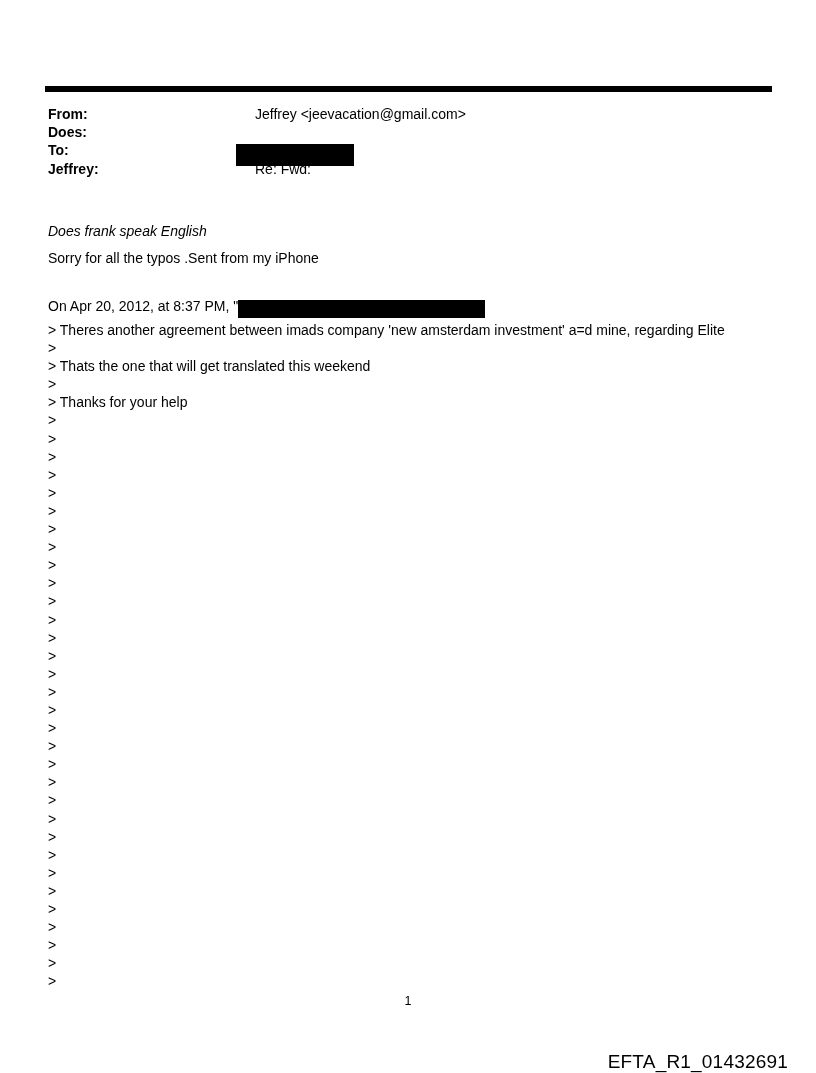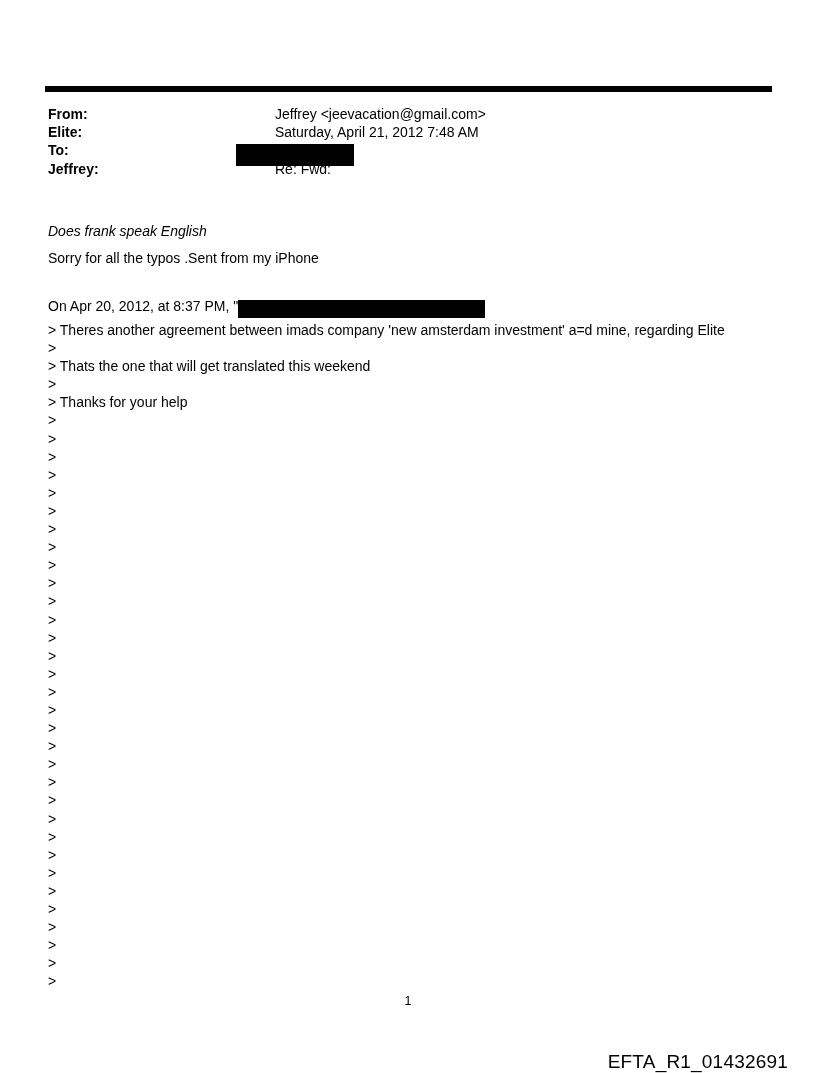--- a/index.html
+++ b/index.html
@@ -22,21 +22,21 @@
     height: 6px;
     background: #000000;
   }
   .header {
     position: absolute;
     left: 48px;
     top: 105px;
     font-size: 14px;
     line-height: 18.2px;
   }
-  .hrow { display: flex; gap: 20px; }
+  .hrow { display: flex; }
   .hlabel { width: 207px; font-weight: bold; }
   .hvalue { white-space: nowrap; text-align: center; }
   .redaction-to {
     position: absolute;
     left: 236px;
     top: 144px;
     width: 118px;
     height: 22px;
     background: #000000;
   }
@@ -89,22 +89,21 @@
 <div class="page">
 
   <div class="rule"></div>
 
   <div class="header">
     <div class="hrow">
       <span class="hlabel">From:</span>
       <span class="hvalue">Jeffrey &lt;jeevacation@gmail.com&gt;</span>
     </div>
     <div class="hrow">
-      <span class="hlabel">Elite:</span>
-      <span class="hvalue">Saturday, April 21, 2012 7:48 AM</span>
+      <span class="hlabel">Does:</span>
     </div>
     <div class="hrow">
       <span class="hlabel">To:</span>
       <span class="hvalue"></span>
     </div>
     <div class="hrow">
       <span class="hlabel">Jeffrey:</span>
       <span class="hvalue">Re: Fwd:</span>
     </div>
   </div>

